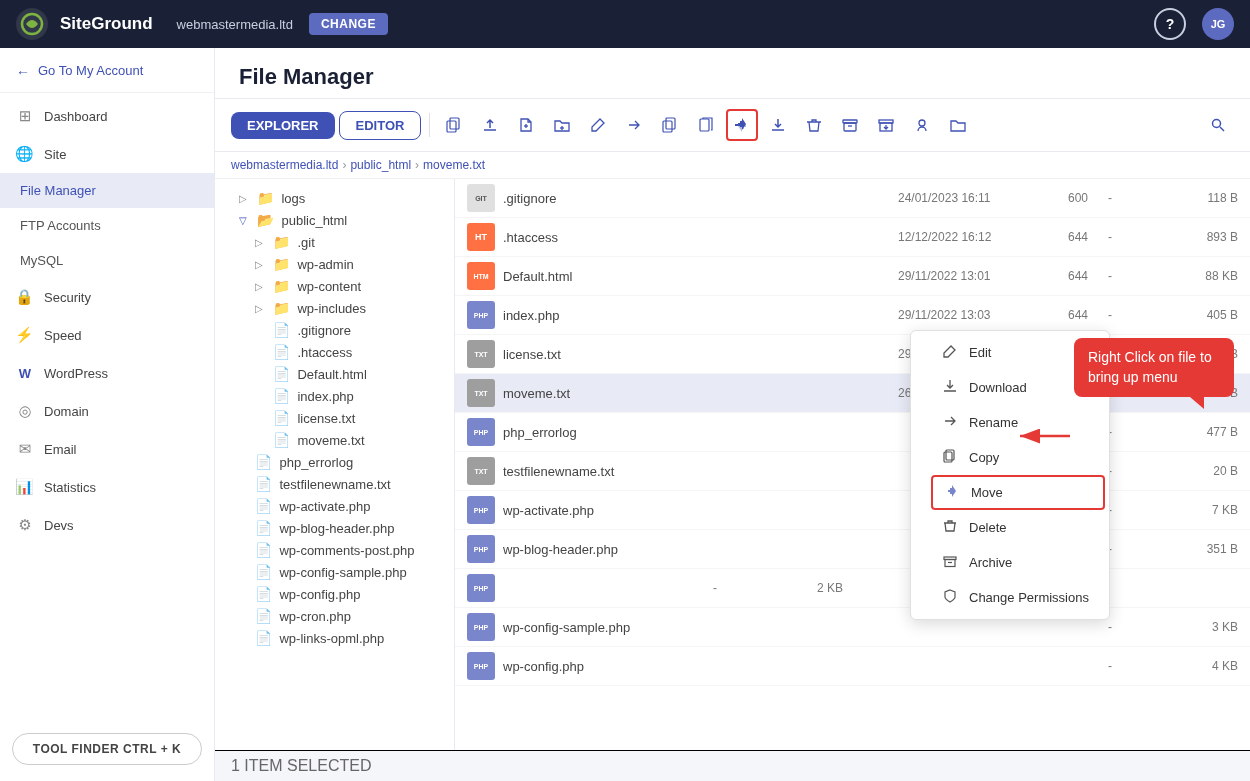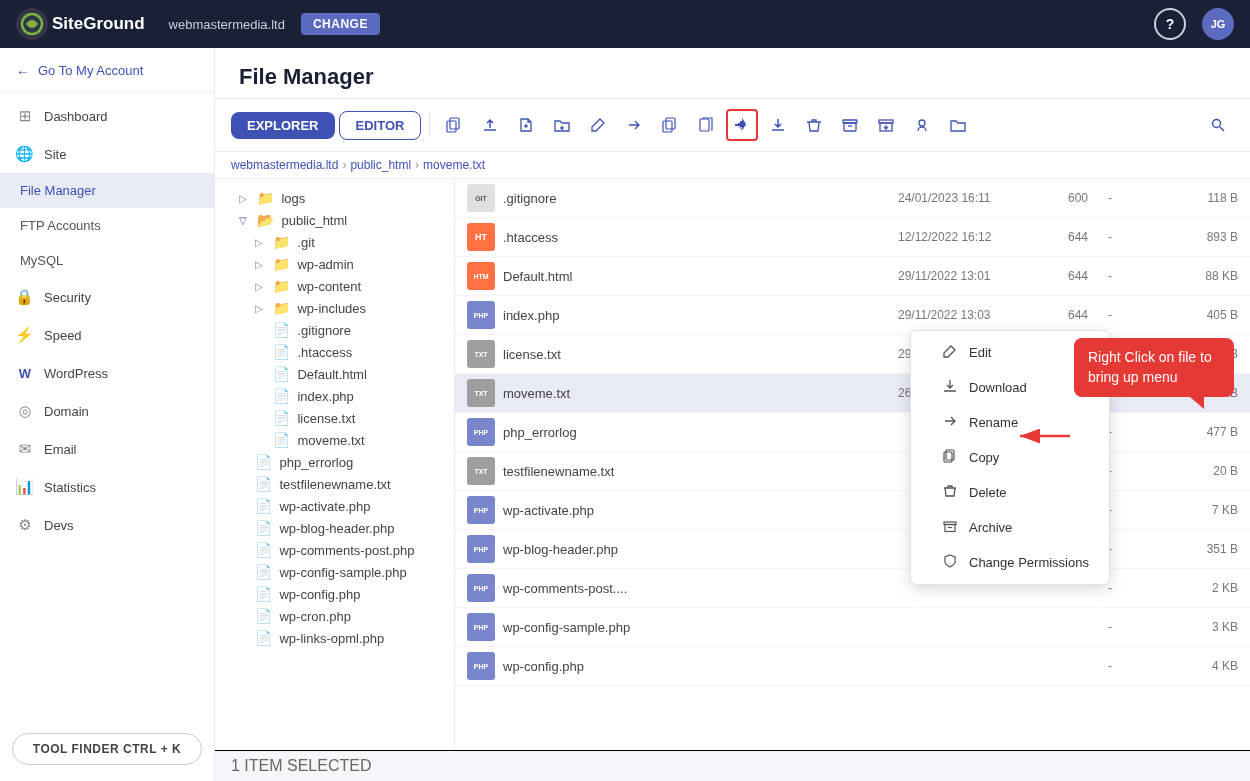--- a/index.html
+++ b/index.html
@@ -1,20 +1,20 @@
 <!DOCTYPE html>
 <html><head>
   <meta charset="utf-8">
   <style>
     * { box-sizing: border-box; margin: 0; padding: 0; }
     body { font-family: -apple-system, BlinkMacSystemFont, 'Segoe UI', sans-serif; background: #f5f6fa; display: flex; flex-direction: column; height: 781px; width: 1250px; overflow: hidden; }
 
     
     .topbar { background: #1a2035; display: flex; align-items: center; height: 48px; padding: 0 16px; gap: 16px; flex-shrink: 0; }
-    .topbar-logo { display: flex; align-items: center; gap: 4px; color: white; font-size: 18px; font-weight: bold; }
+    .topbar-logo { display: flex; align-items: center; gap: 12px; color: white; font-size: 18px; font-weight: bold; }
     .topbar-logo .sg-icon { width: 32px; height: 32px; }
     .topbar-domain { color: #c8cfe0; font-size: 13px; margin-left: 8px; }
     .topbar-change { background: #5c6bc0; color: white; border: none; border-radius: 4px; padding: 4px 12px; font-size: 12px; font-weight: 600; cursor: pointer; letter-spacing: 0.5px; }
     .topbar-spacer { flex: 1; }
     .topbar-help { width: 32px; height: 32px; border-radius: 50%; border: 2px solid #c8cfe0; color: white; display: flex; align-items: center; justify-content: center; font-size: 14px; font-weight: bold; cursor: pointer; }
     .topbar-avatar { width: 32px; height: 32px; border-radius: 50%; background: #5c6bc0; color: white; display: flex; align-items: center; justify-content: center; font-size: 11px; font-weight: bold; cursor: pointer; }
 
     
     .layout { display: flex; flex: 1; overflow: hidden; }
 
@@ -467,21 +467,20 @@
             <div class="fm-file-row">
     <div class="fm-file-icon" style="background:#7986cb;color:white;font-size:7px;font-weight:bold;">PHP</div>
     <div class="fm-file-name">wp-blog-header.php</div>
     <div class="fm-file-date"></div>
     <div class="fm-file-perms"></div>
     <div class="fm-file-owner">-</div>
     <div class="fm-file-size">351 B</div>
   </div>
             <div class="fm-file-row">
     <div class="fm-file-icon" style="background:#7986cb;color:white;font-size:7px;font-weight:bold;">PHP</div>
-    <div class="fm-file-name">wp-comments-post....</div>
     <div class="fm-file-date"></div>
     <div class="fm-file-perms"></div>
     <div class="fm-file-owner">-</div>
     <div class="fm-file-size">2 KB</div>
   </div>
             <div class="fm-file-row">
     <div class="fm-file-icon" style="background:#7986cb;color:white;font-size:7px;font-weight:bold;">PHP</div>
     <div class="fm-file-name">wp-config-sample.php</div>
     <div class="fm-file-date"></div>
     <div class="fm-file-perms"></div>
@@ -522,20 +521,26 @@
               <path d="M2 7h10M8 3l4 4-4 4"></path>
             </svg></span>
           <span>Rename</span>
         </div>
         <div class="context-menu-item">
           <span class="context-menu-icon"><svg viewBox="0 0 14 14" width="14" height="14" fill="none" stroke="#555" stroke-width="1.2">
               <rect x="3" y="1" width="8" height="10" rx="1"></rect>
               <rect x="1" y="3" width="8" height="10" rx="1"></rect>
             </svg></span>
           <span>Copy</span>
+        </div>
+        <div class="context-menu-item highlighted">
+          <span class="context-menu-icon"><svg viewBox="0 0 14 14" width="14" height="14" fill="#3f51b5">
+              <path d="M7 1v3H5v2H3v2h2v2h2v3l4-6-4-6z" opacity="0.7"></path>
+            </svg></span>
+          <span>Move</span>
         </div>
         <div class="context-menu-item">
           <span class="context-menu-icon"><svg viewBox="0 0 14 14" width="14" height="14" fill="none" stroke="#555" stroke-width="1.3">
               <path d="M2 4h10l-1 8H3L2 4zM5 4V2h4v2M1 4h12"></path>
             </svg></span>
           <span>Delete</span>
         </div>
         <div class="context-menu-item">
           <span class="context-menu-icon"><svg viewBox="0 0 14 14" width="14" height="14" fill="none" stroke="#555" stroke-width="1.2">
               <rect x="1" y="3" width="12" height="2.5"></rect>

